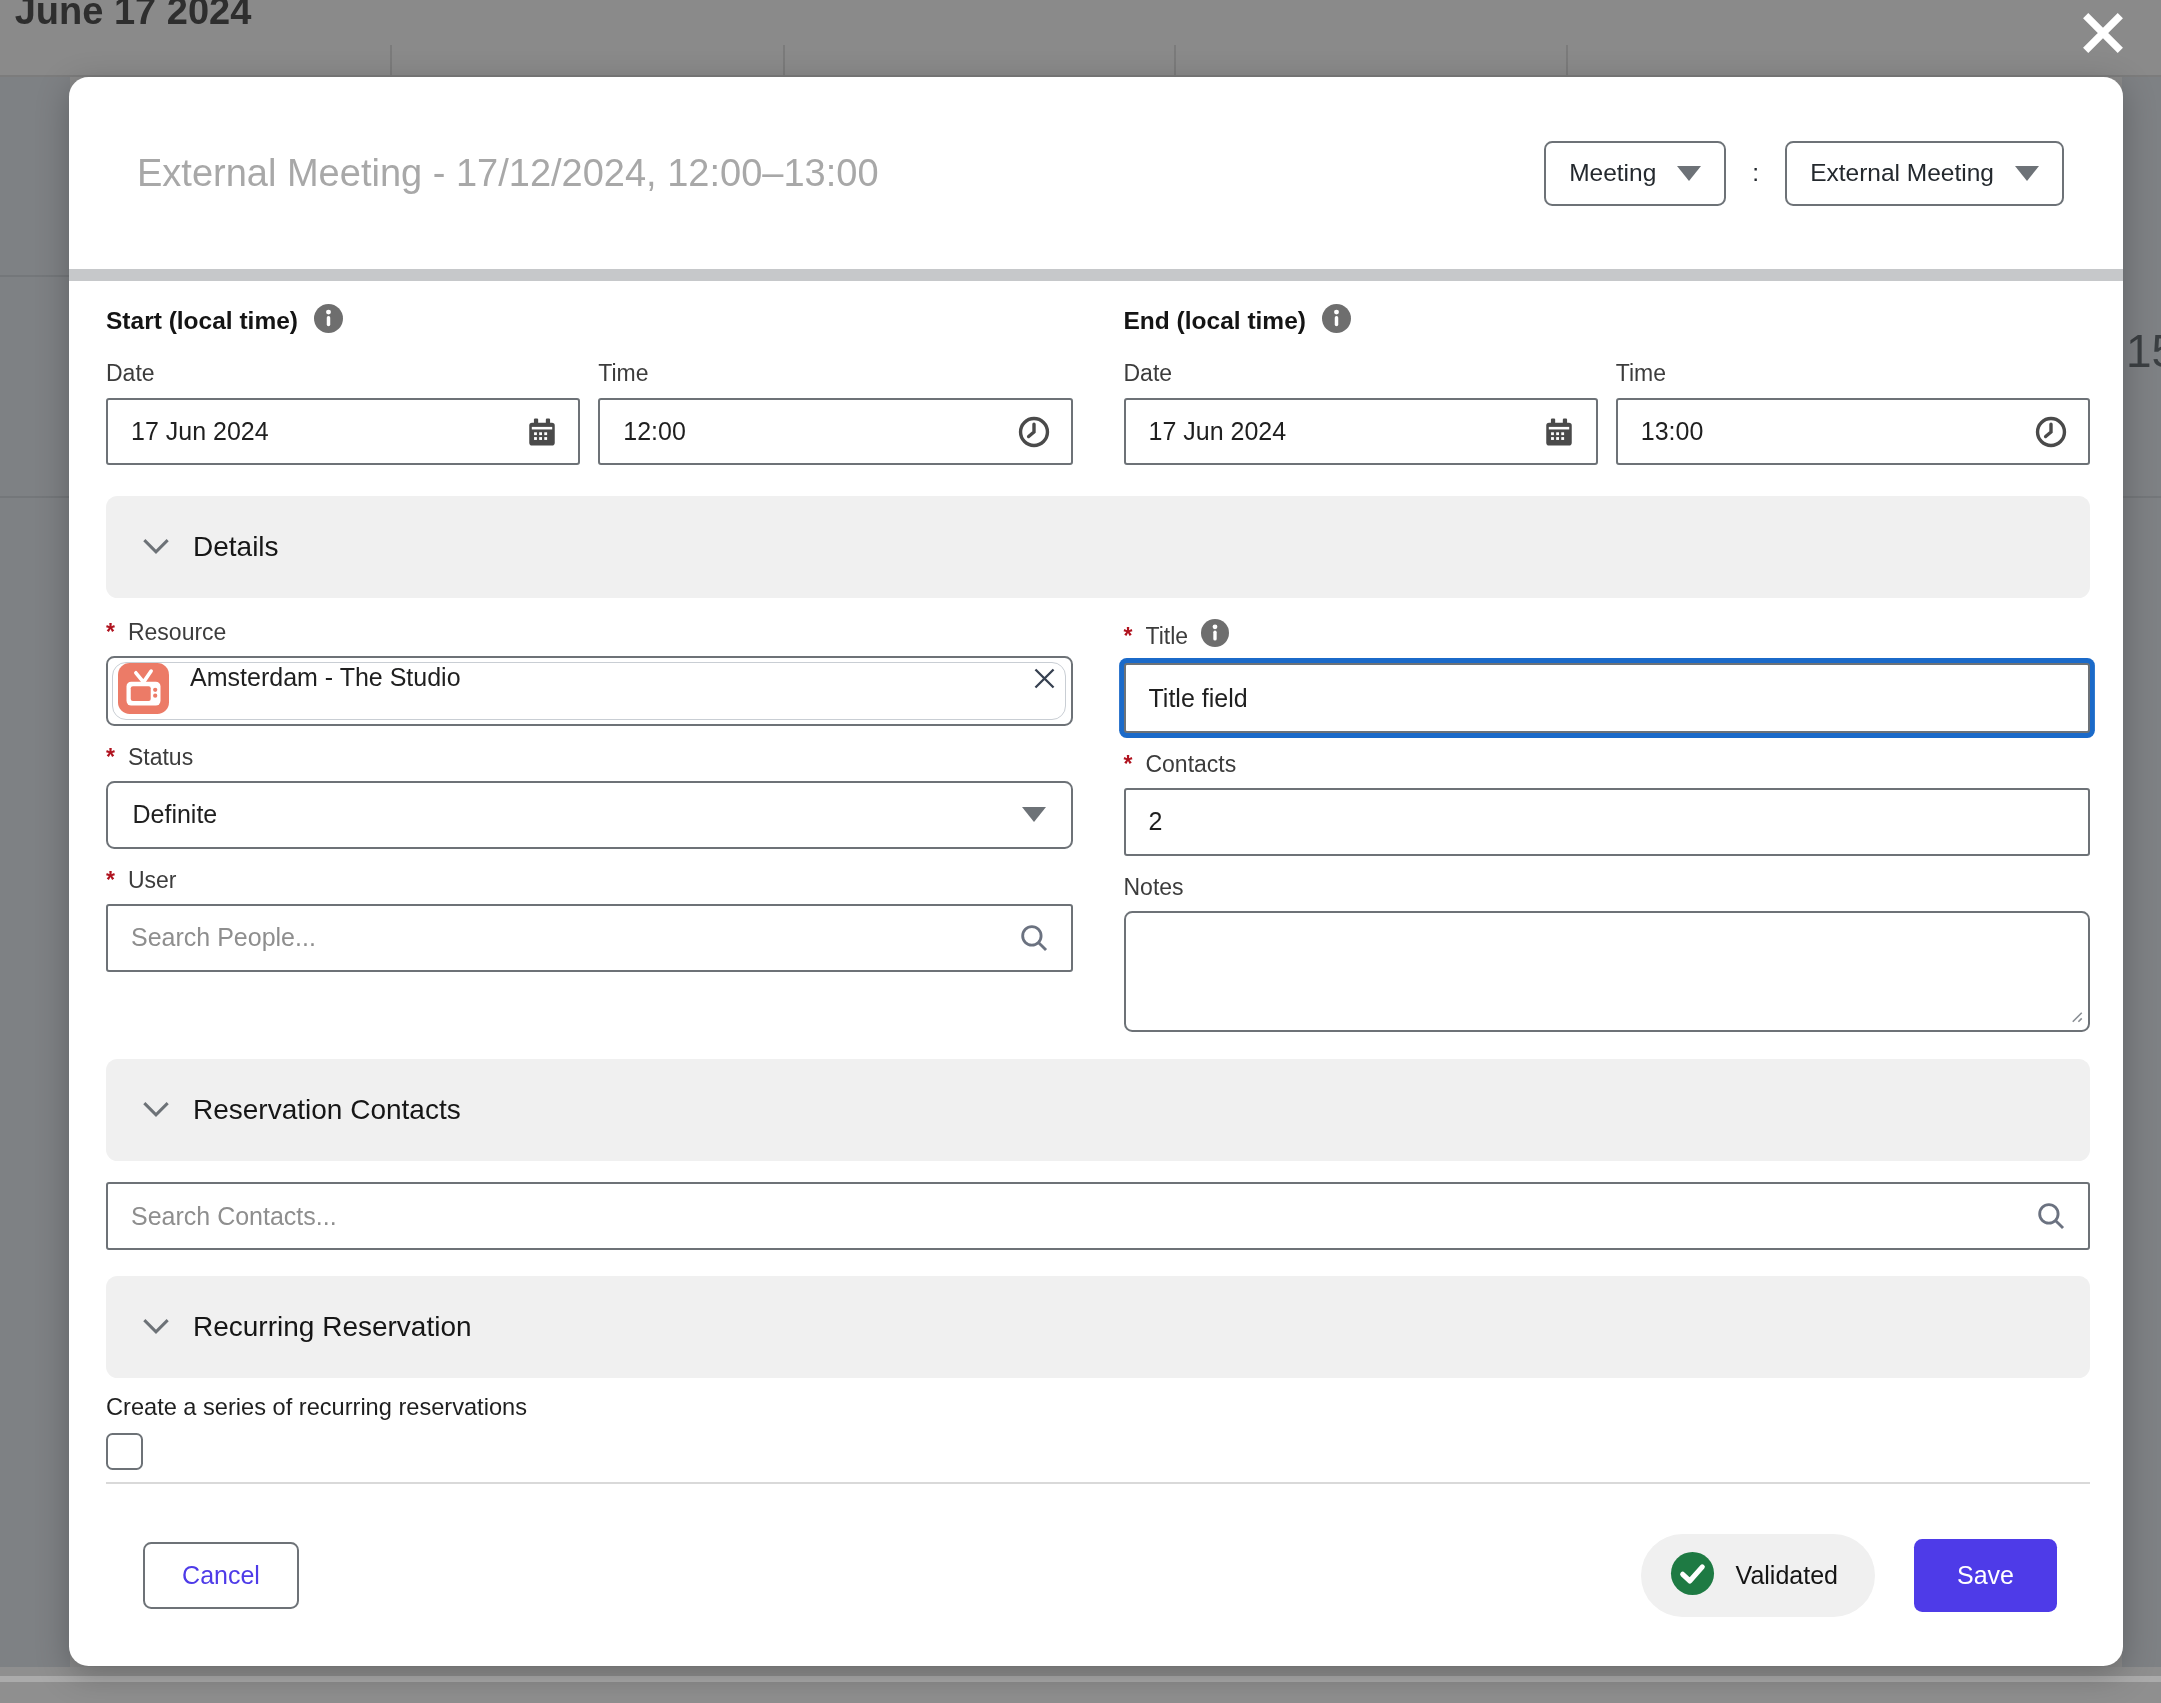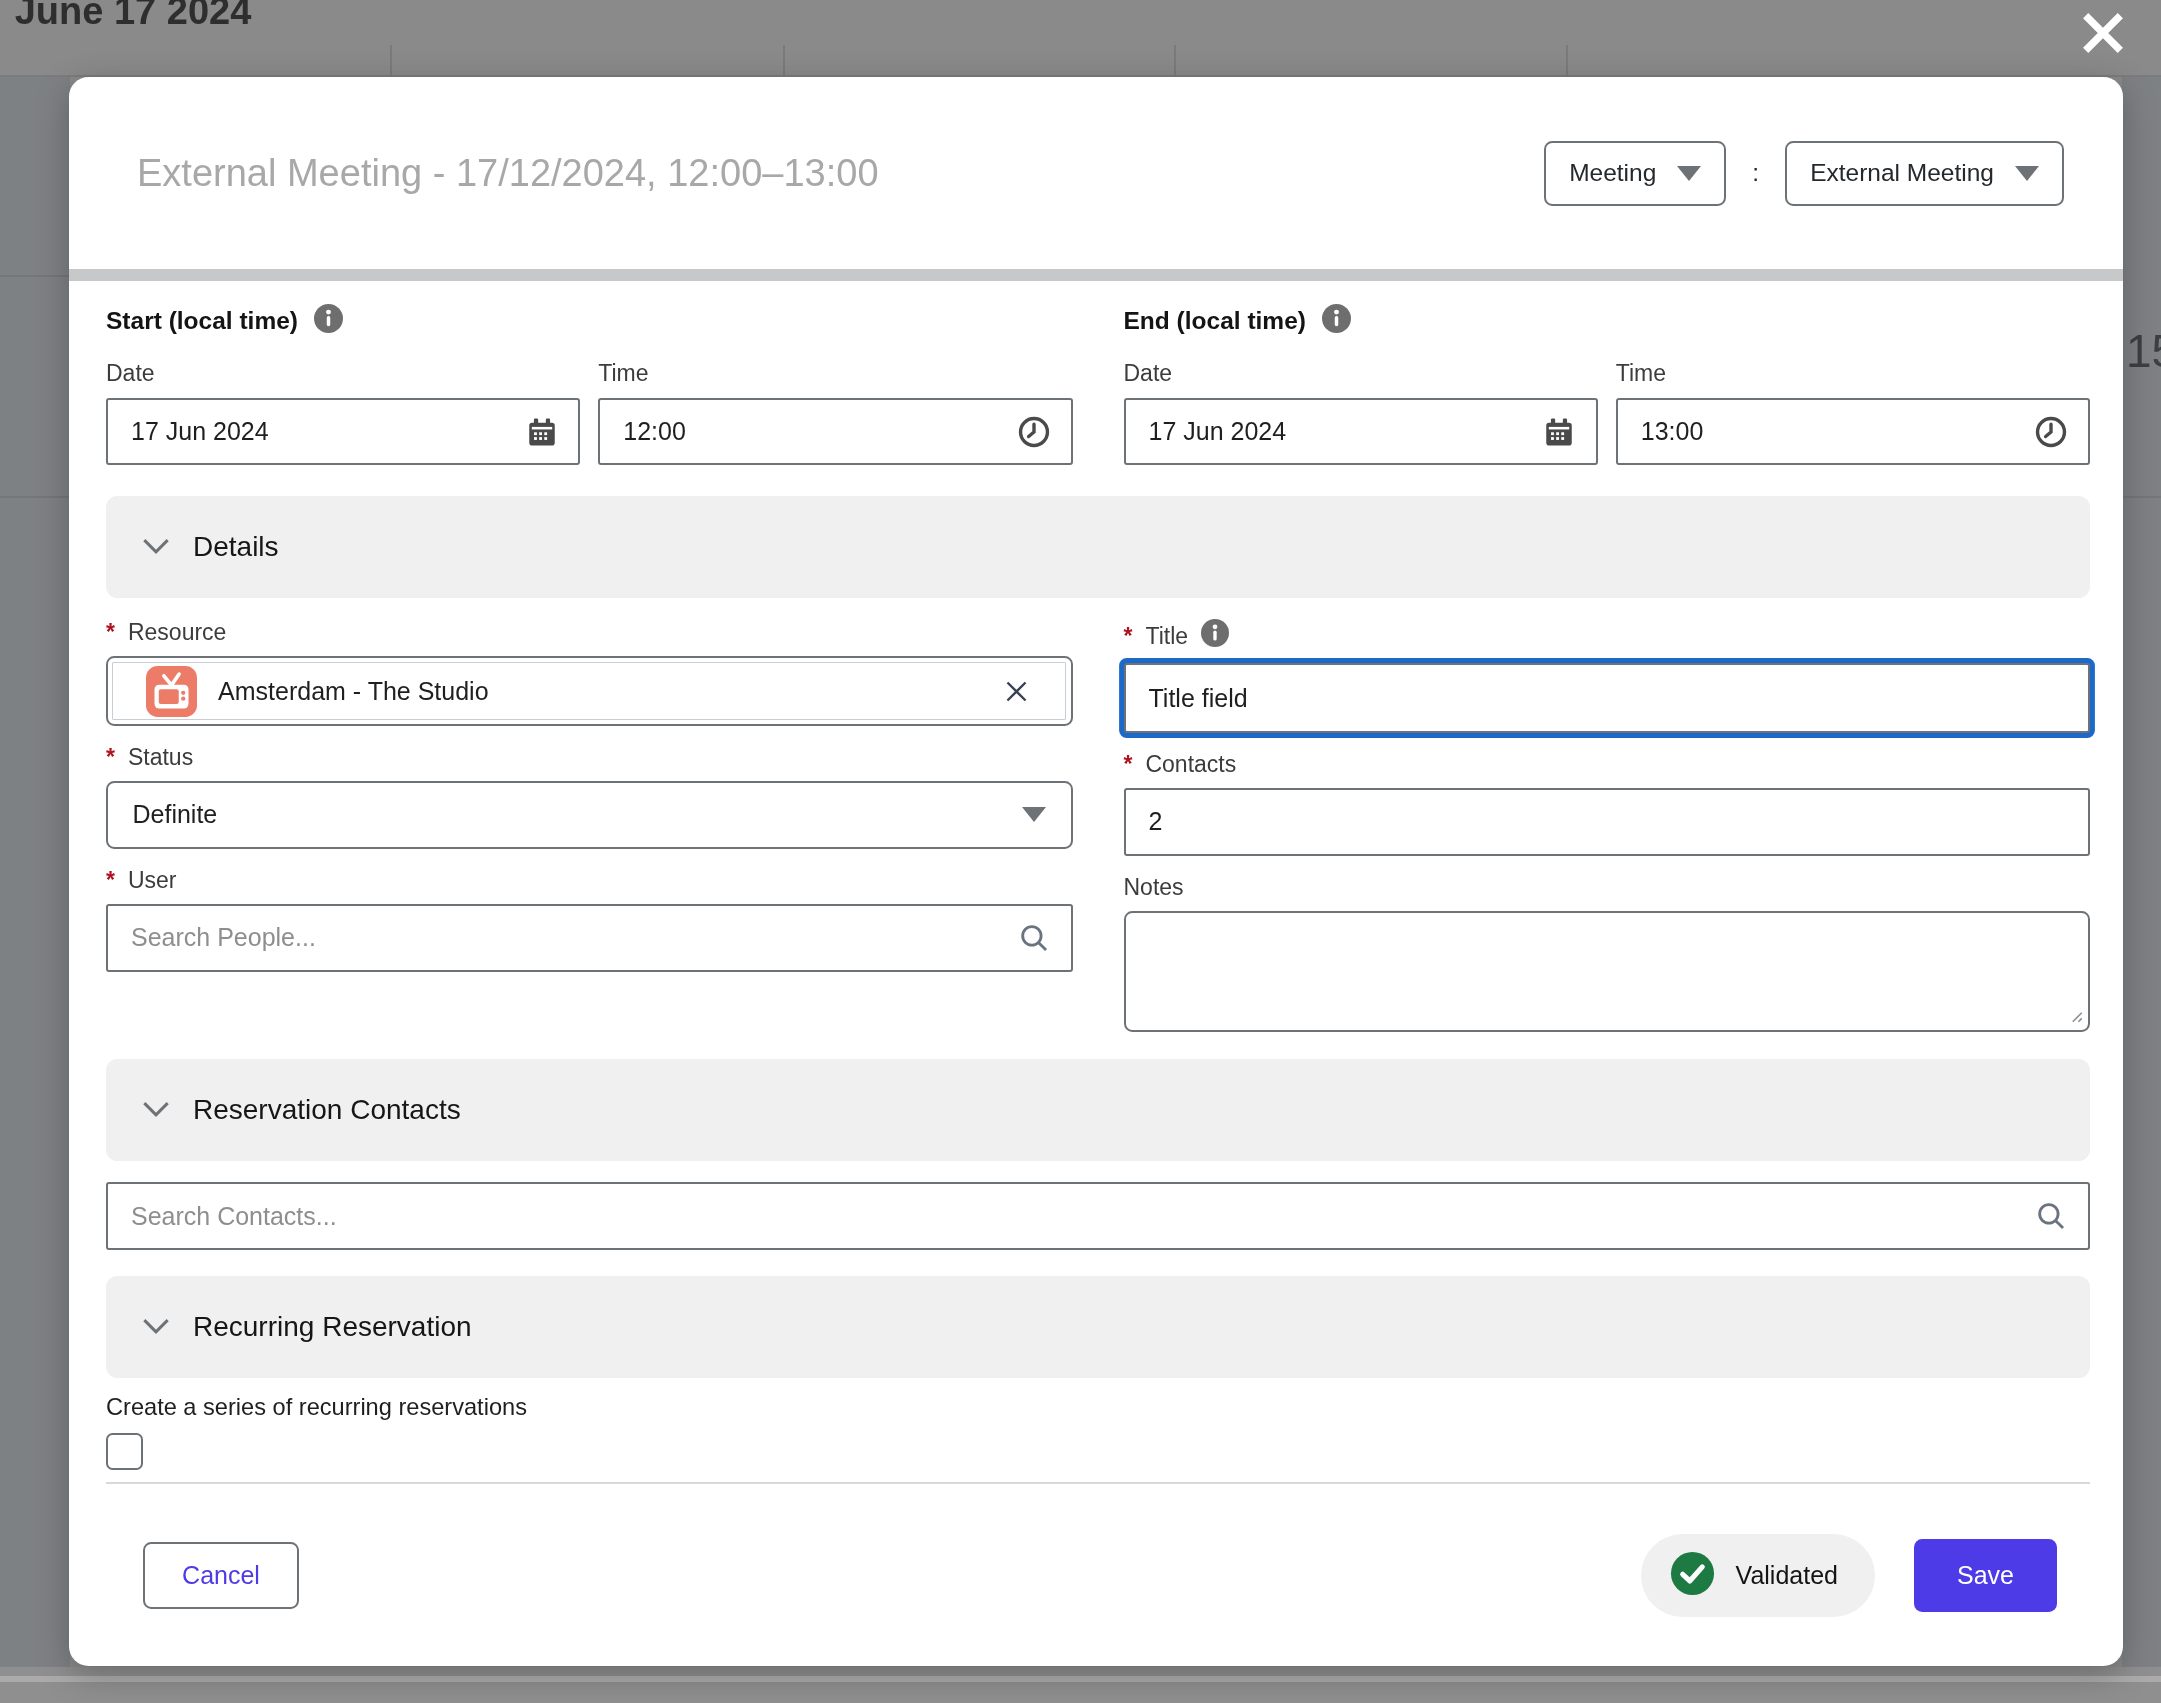--- a/index.html
+++ b/index.html
@@ -54,21 +54,21 @@
   .mt-contacts{margin-top:24.5px;}
   .mt-recurring{margin-top:26px;}
 
   
   .fields-grid{display:grid;grid-template-columns:1fr 1fr;column-gap:51px;}
   .flabel{display:flex;align-items:center;gap:13px;font-size:23px;color:#3c3c3c;}
   .req{color:#b0131f;font-size:23px;font-weight:700;}
   .lbl-first{margin:21px 0 9.8px;}
   .lbl-next{margin:18px 0 9.8px;}
   .resource-box{height:70px;border:2.4px solid #6d7277;border-radius:8.2px;padding:4.1px;}
-  .resource-inner{height:100%;border:1.6px solid #c9ced4;border-radius:1px;display:flex;align-items:center;gap:21px;padding:0 33px;}
+  .resource-inner{height:100%;border:1.6px solid #c9ced4;border-radius:14px;display:flex;gap:21px;padding:0 5px;}
   .resource-inner .rname{font-size:25px;color:#1f1f1f;flex:1;}
   .tv-badge{width:51px;height:51px;flex:0 0 auto;}
   .select-box{height:68px;border:2.4px solid #6d7277;border-radius:8.2px;display:flex;align-items:center;padding:0 24.5px;font-size:25px;color:#1f1f1f;cursor:pointer;}
   .select-box .caret{margin-left:auto;}
   .focus-ring{box-shadow:0 0 0 4.9px #1b6ac9;}
   .notes-wrap{position:relative;}
   .notes-area{width:100%;height:121px;border:2.4px solid #6d7277;border-radius:8.2px;resize:none;outline:none;font-family:inherit;font-size:25px;padding:13px 19.6px;color:#1f1f1f;}
   .resize-grip{position:absolute;right:6.5px;bottom:8.2px;pointer-events:none;}
 
   

